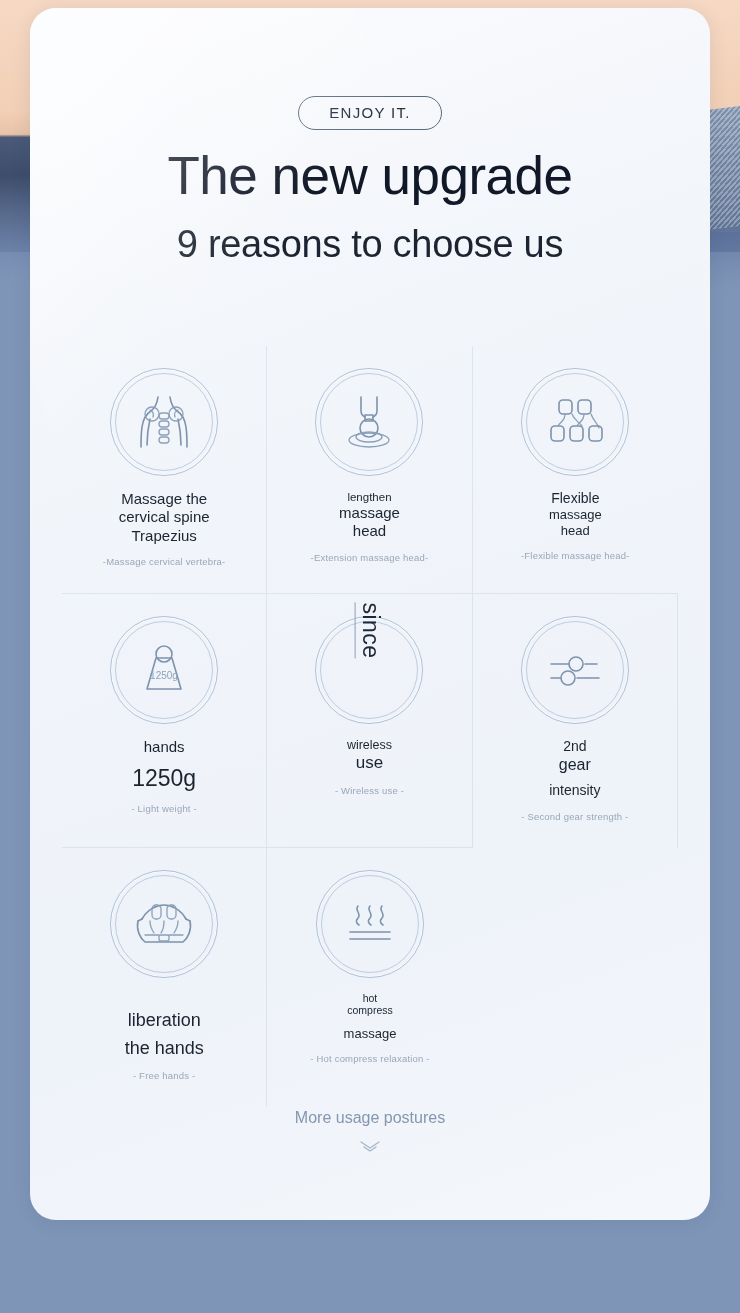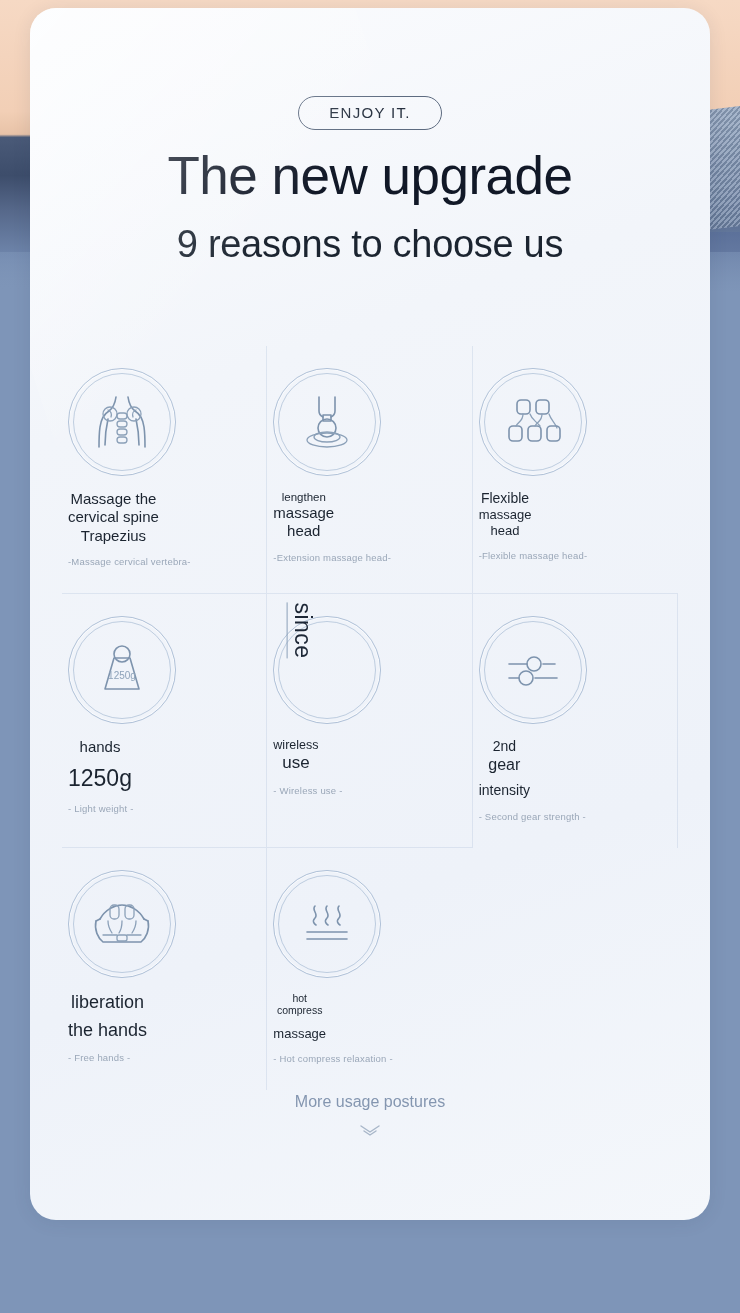--- a/index.html
+++ b/index.html
@@ -67,21 +67,21 @@
     color:#1b2430;font-weight:400;letter-spacing:-.3px;
   }
 
   
   .grid{
     position:absolute;left:32px;top:338px;width:616px;
     display:grid;grid-template-columns:repeat(3,1fr);
   }
   .cell{
     position:relative;padding:22px 6px 26px;
-    display:flex;flex-direction:column;align-items:flex-start;
+    display:flex;flex-direction:column;align-items:center;
     min-height:230px;box-sizing:border-box;
   }
   .cell.br{border-right:1px solid rgba(140,165,200,.20);}
   .cell.bb{border-bottom:1px solid rgba(140,165,200,.20);}
 
   
   .ring{
     position:relative;width:106px;height:106px;border-radius:50%;
     display:flex;align-items:center;justify-content:center;
     border:1.5px solid rgba(120,150,185,.55);
@@ -113,26 +113,26 @@
   }
 
   
   .c1 .l1{font-size:15px;} .c1 .l2{font-size:15px;} .c1 .l3{font-size:15px;}
   .c2 .l1{font-size:11.5px;} .c2 .l2{font-size:15px;} .c2 .l3{font-size:15px;}
   .c3 .l1{font-size:14px;} .c3 .l2{font-size:13px;} .c3 .l3{font-size:13px;}
   .c4 .l1{font-size:15px;} .c4 .l2{font-size:23px;margin-top:8px;}
   .c5 .l1{font-size:12.5px;} .c5 .l2{font-size:17px;}
   .c6 .l1{font-size:16px;} .c6 .l2{font-size:14px;margin-top:12px;}
   .c7 .l1{font-size:14px;} .c7 .l2{font-size:16px;} .c7 .l3{font-size:14px;margin-top:8px;}
-  .c8 .l1{font-size:18px;} .c8 .l2{font-size:18px;margin-top:6px;}
+  .c8 .l1{font-size:18px;margin-top:18px;} .c8 .l2{font-size:18px;margin-top:6px;}
   .c9 .l1{font-size:10.5px;} .c9 .l2{font-size:10.5px;} .c9 .l3{font-size:13px;margin-top:9px;}
 
   
   .footer{
-    position:absolute;left:0;bottom:78px;width:100%;text-align:center;
+    position:absolute;left:0;bottom:62px;width:100%;text-align:center;
   }
   .f1{font-size:16px;color:#8496b0;line-height:1.5;}
   .f2{font-size:14.5px;color:#8496b0;line-height:1.5;}
   .chev{margin-top:8px;}
   .chev svg{display:inline-block;}
   .chev path{fill:none;stroke:#a8b6c9;stroke-width:1.4;stroke-linecap:round;}
 </style>
 </head>
 <body>
 

